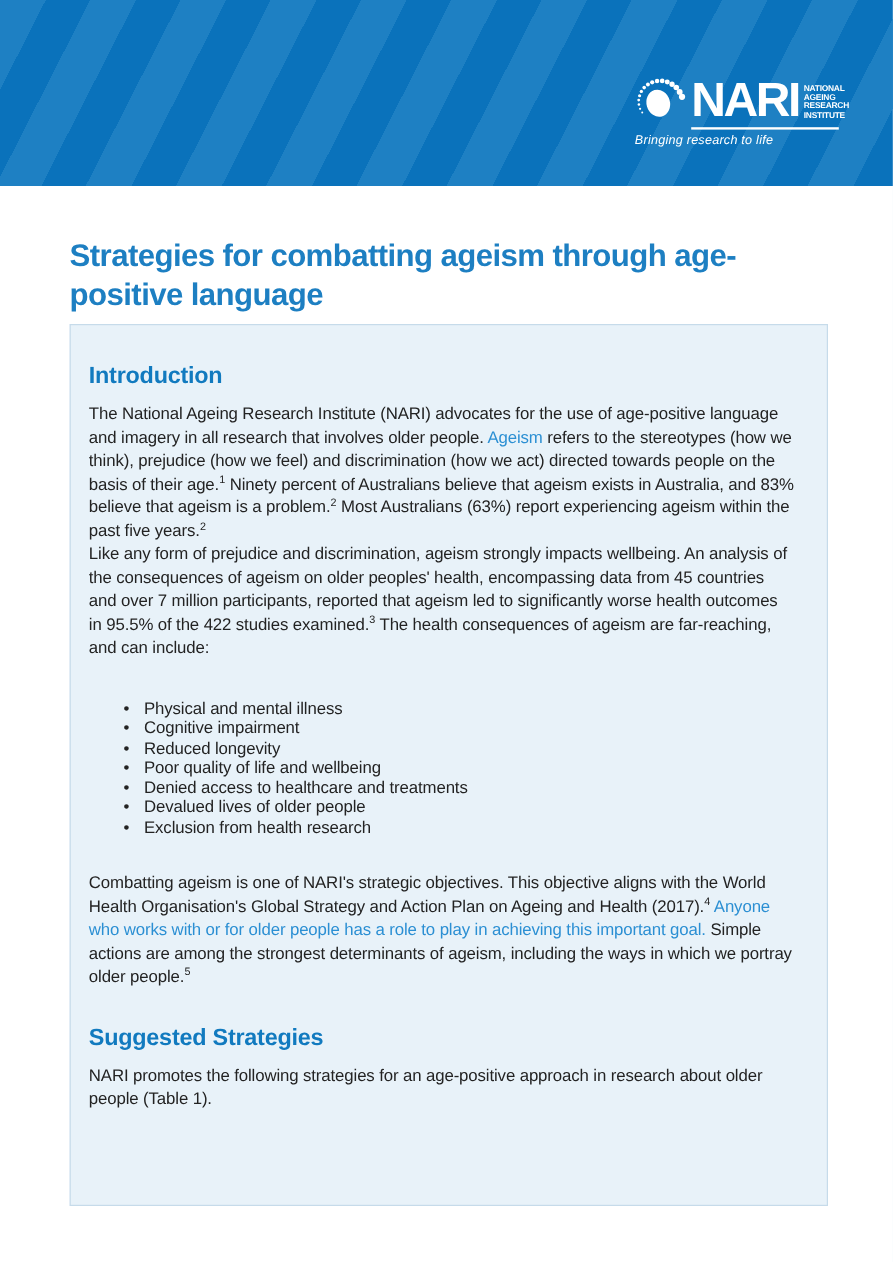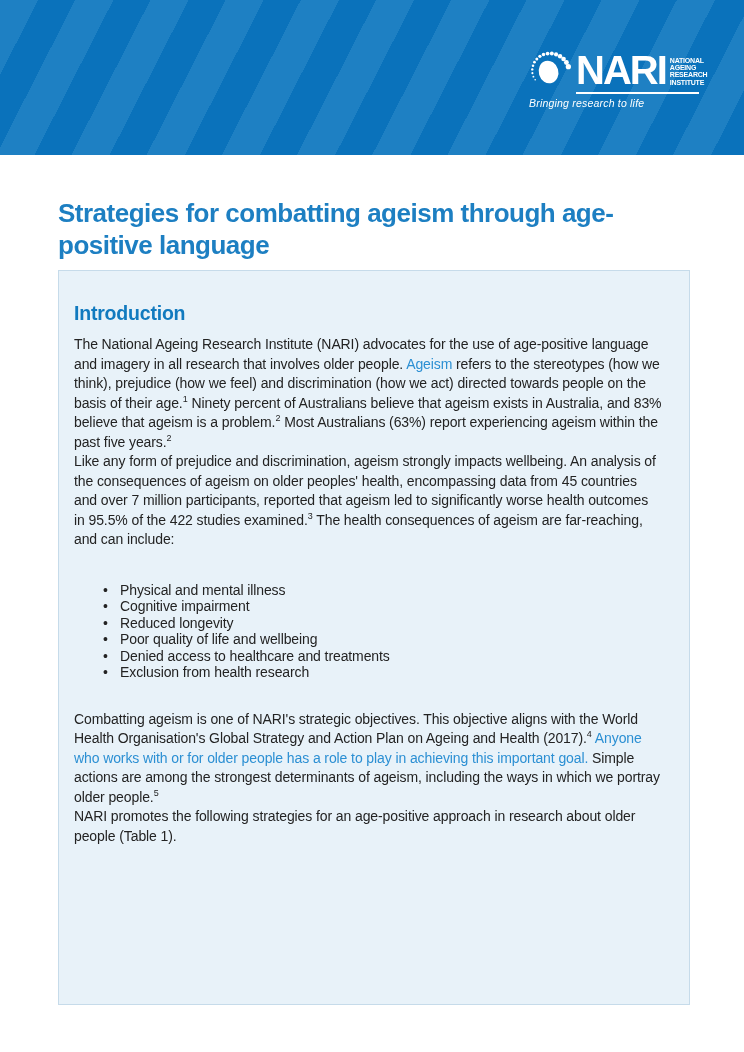--- a/index.html
+++ b/index.html
@@ -18,21 +18,21 @@
     width:744px;height:1052px;position:relative;overflow:hidden;
     background:#ffffff;font-family:"Liberation Sans",sans-serif;
   }
   
   .header{
     position:absolute;left:0;top:0;width:744px;height:155px;
     background-color:var(--brand-blue);
     background-image:repeating-linear-gradient(117deg,
       var(--stripe-blue) 0 34px, rgba(0,0,0,0) 34px 67px);
   }
-  .logo{position:absolute;left:529px;top:42px;width:176px;color:#fff}
+  .logo{position:absolute;left:529px;top:56px;width:176px;color:#fff}
   .logo-top{display:flex;align-items:flex-end}
   .logo-mark{width:44px;height:47px;margin-right:3px;flex:0 0 auto}
   .logo-acronym{
     font-size:40px;font-weight:700;line-height:38px;letter-spacing:-2px;
     transform-origin:left bottom;
   }
   .logo-institute{
     font-size:7px;font-weight:700;line-height:7.3px;letter-spacing:-0.2px;
     margin:0 0 3px 4px;text-transform:uppercase;
   }
@@ -121,20 +121,22 @@
 
   <p><span>Like any form of prejudice and discrimination, ageism strongly impacts wellbeing. An analysis of the consequences of ageism on older peoples' health, encompassing data from 45 countries and over 7 million participants, reported that ageism led to significantly worse health outcomes in 95.5% of the 422 studies examined.</span><span class="seg-sup">3</span><span> The health consequences of ageism are far-reaching, and can include:</span></p>
 
   <ul class="bullets">
 
   <li>Physical and mental illness</li>
       <li>Cognitive impairment</li>
       <li>Reduced longevity</li>
       <li>Poor quality of life and wellbeing</li>
       <li>Denied access to healthcare and treatments</li>
+      <li>Devalued lives of older people</li>
       <li>Exclusion from health research</li>
     </ul>
 
   <p><span>Combatting ageism is one of NARI's strategic objectives. This objective aligns with the World Health Organisation's Global Strategy and Action Plan on Ageing and Health (2017).</span><span class="seg-sup">4</span><span class="seg-blue"> Anyone who works with or for older people has a role to play in achieving this important goal.</span><span> Simple actions are among the strongest determinants of ageism, including the ways in which we portray older people.</span><span class="seg-sup">5</span></p>
 
+  <h2 class="h2-strategies">Suggested Strategies</h2>
 
   <p>NARI promotes the following strategies for an age-positive approach in research about older people (Table 1).</p>
 </div>
 
 </body></html>

